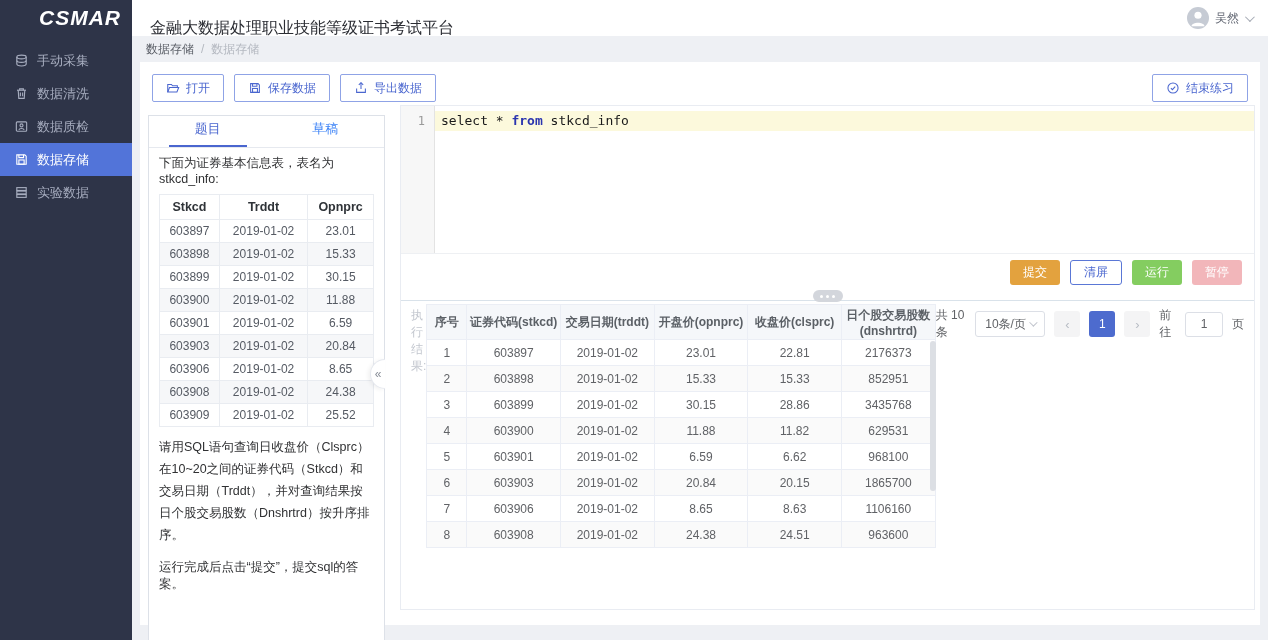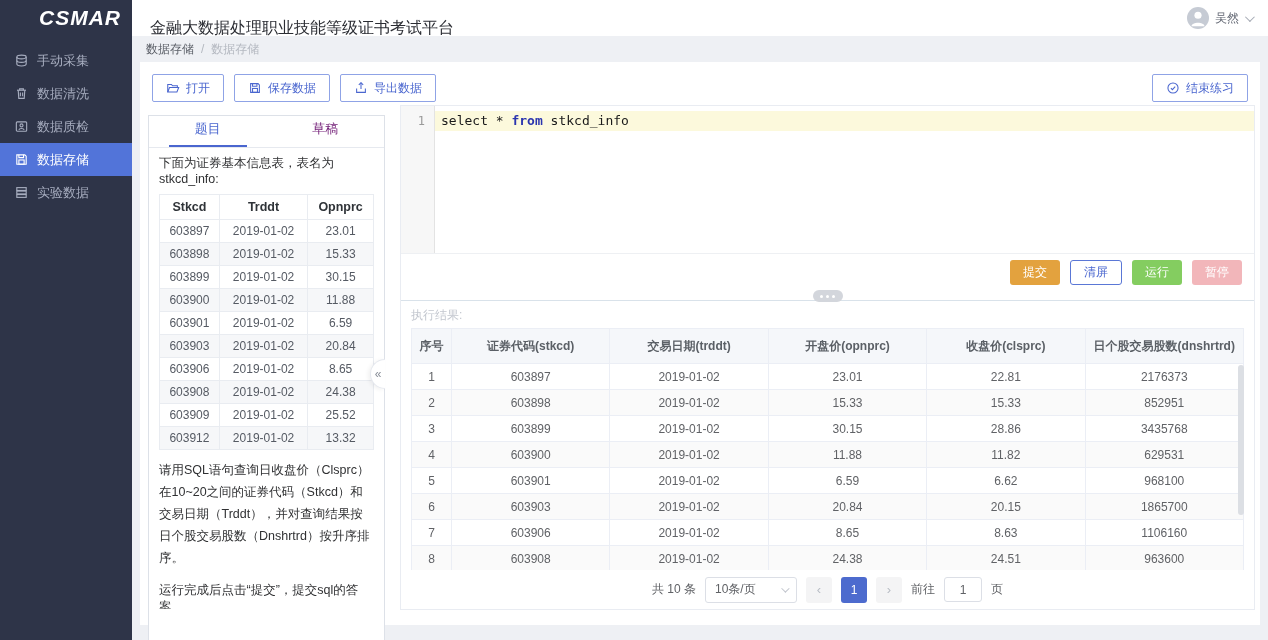--- a/index.html
+++ b/index.html
@@ -42,21 +42,21 @@
     border:1px solid #8fa3e6; color:#4a66cf; border-radius:2px; font-size:12px; cursor:pointer;
     font-family:Liberation Serif, serif; }
   .tbtn svg { width:14px; height:14px; }
   .tbtn.finish { margin-left:auto; }
 
   
   .qpanel { position:absolute; left:8px; top:53px; width:237px; height:637px;
     border:1px solid #dde1e8; background:#fff; }
   .tabs { display:flex; height:32px; border-bottom:1px solid #e6e9ef; }
   .tab { flex:1; display:flex; align-items:flex-end; justify-content:center; font-size:13px;
-    color:#701a75; cursor:pointer; }
+    color:#3b82f6; cursor:pointer; }
   .tab span { padding:6px 26px 7px; border-bottom:2px solid transparent; }
   .tab.active { color:#4a66cf; }
   .tab.active span { border-bottom-color:#4a66cf; }
   .qbody { padding:7px 10px; height:461px; overflow:hidden; color:#303133; }
   .qtitle { font-size:13px; font-weight:bold; margin:0 0 7px; }
   .qintro { font-size:12.5px; margin:0 0 8px; }
   .qtable { width:100%; border-collapse:collapse; font-size:12px; color:#555a63; text-align:center; }
   .qtable th,.qtable td { border:1px solid #e9ecf1; padding:4px 2px; }
   .qtable th { color:#2f3338; font-weight:bold; font-size:12.5px; padding:5px 2px; }
   .qtable tbody tr:nth-child(even) { background:#f6f7f9; }
@@ -90,21 +90,21 @@
   .abtn.pause  { background:#f2b6ba; }
 
   .divider { height:14px; position:relative; }
   .divider::after { content:""; position:absolute; left:0; right:0; bottom:3px;
     border-top:1px solid #d9e2ea; }
   .drag-pill { position:absolute; left:50%; top:0; transform:translateX(-50%); width:30px;
     height:12px; border-radius:6px; background:#d3d6dc; display:flex; align-items:center;
     justify-content:center; gap:3px; cursor:row-resize; z-index:2; }
   .drag-pill i { width:3px; height:3px; border-radius:50%; background:#fff; }
 
-  .results { flex:1; padding:0 10px; display:flex; flex-direction:column; overflow:hidden; }
+  .results { flex:1; padding:0 10px; display:flex; flex-direction:row; overflow:hidden; }
   .rlabel { font-size:12px; color:#c3c7cf; margin:3px 0 4px; }
   .rtable-wrap { height:250px; overflow:hidden; position:relative; }
   .rtable { width:100%; border-collapse:collapse; table-layout:fixed; font-size:12px;
     color:#606266; text-align:center; }
   .rtable th { background:#f5f7fa; height:35px; border:1px solid #ebeef5; color:#5b6066;
     font-weight:bold; font-size:12px; }
   .rtable td { height:26px; border:1px solid #ebeef5; }
   .rtable tbody tr:nth-child(even) { background:#fafafa; }
   .vscroll { position:absolute; right:0; top:37px; width:6px; height:150px; border-radius:3px;
     background:#dcdfe4; cursor:pointer; }
@@ -295,25 +295,20 @@
             <tr>
               <td>603908</td>
               <td>2019-01-02</td>
               <td>24.38</td>
             </tr>
             <tr>
               <td>603909</td>
               <td>2019-01-02</td>
               <td>25.52</td>
             </tr>
-            <tr>
-              <td>603912</td>
-              <td>2019-01-02</td>
-              <td>13.32</td>
-            </tr>
           </tbody>
       </table>
       <p class="qreq">请用SQL语句查询日收盘价（Clsprc）在10~20之间的证券代码（Stkcd）和交易日期（Trddt），并对查询结果按日个股交易股数（Dnshrtrd）按升序排序。</p>
       <p class="qnote">运行完成后点击“提交”，提交sql的答案。</p>
     </div>
     <div class="collapse-handle">«</div>
   </section>
 
   <section class="workspace">
 

